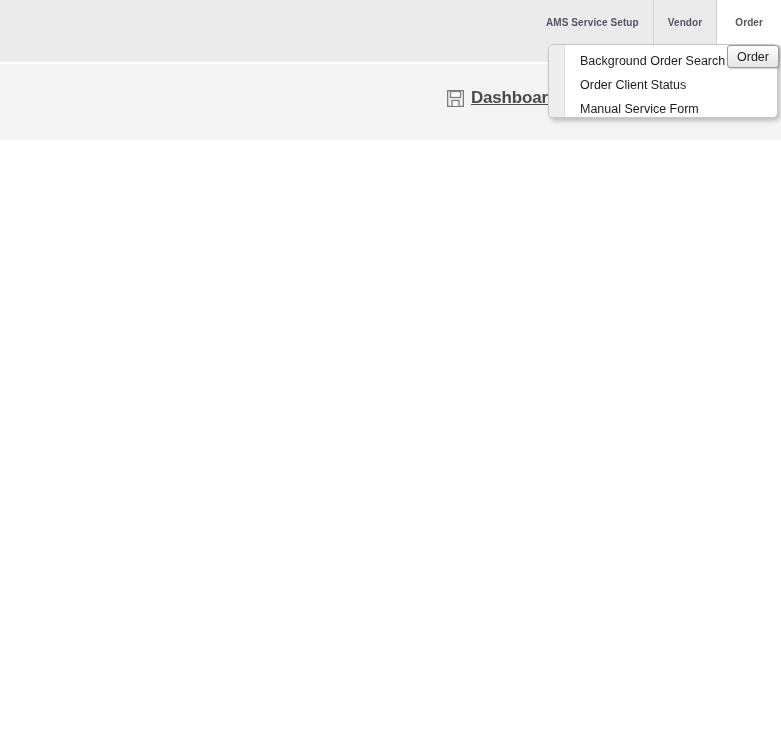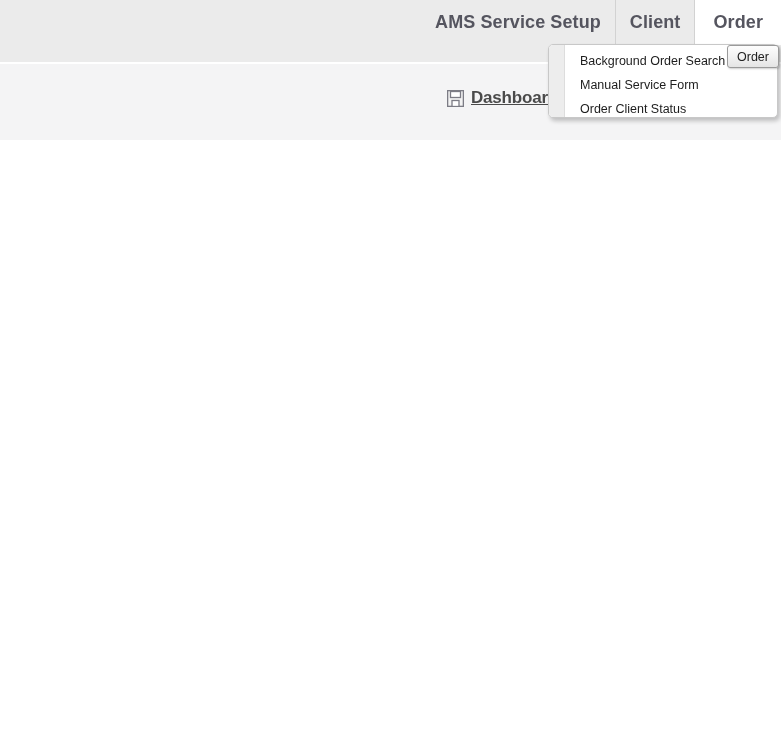--- a/index.html
+++ b/index.html
@@ -35,21 +35,21 @@
     height: 45px;
     display: flex;
     align-items: stretch;
   }
 
   .nav-tab {
     display: flex;
     align-items: center;
     justify-content: flex-end;
     padding: 0 14px;
-    font-size: 18px;
+    font-size: 10px;
     font-weight: bold;
     color: #55555f;
     letter-spacing: 0.1px;
     border-left: 1px solid #d2d2d2;
     box-sizing: border-box;
     height: 45px;
     cursor: pointer;
     white-space: nowrap;
   }
   .nav-tab:first-child {
@@ -174,21 +174,21 @@
 </style>
 </head>
 <body>
 
 <div id="header-band">
   <div id="nav-tabs">
     <div class="nav-tab">
       <span>AMS Service Setup</span>
     </div>
     <div class="nav-tab">
-      <span>Client</span>
+      <span>Vendor</span>
     </div>
     <div class="nav-tab active">
       <span>Order</span>
     </div>
   </div>
 </div>
 
 <div id="sub-band"></div>
 
 <div id="dashboard-link">
@@ -204,23 +204,23 @@
 
 <div id="content-area"></div>
 
 <div id="order-dropdown">
   <div id="order-dropdown-gutter"></div>
   <div id="order-dropdown-items">
     <div class="dropdown-item">
       <span>Background Order Search</span>
     </div>
     <div class="dropdown-item">
+      <span>Order Client Status</span>
+    </div>
+    <div class="dropdown-item">
       <span>Manual Service Form</span>
-    </div>
-    <div class="dropdown-item">
-      <span>Order Client Status</span>
     </div>
   </div>
 </div>
 
 <div id="order-tooltip">
   <span>Order</span>
 </div>
 
 </body></html>

